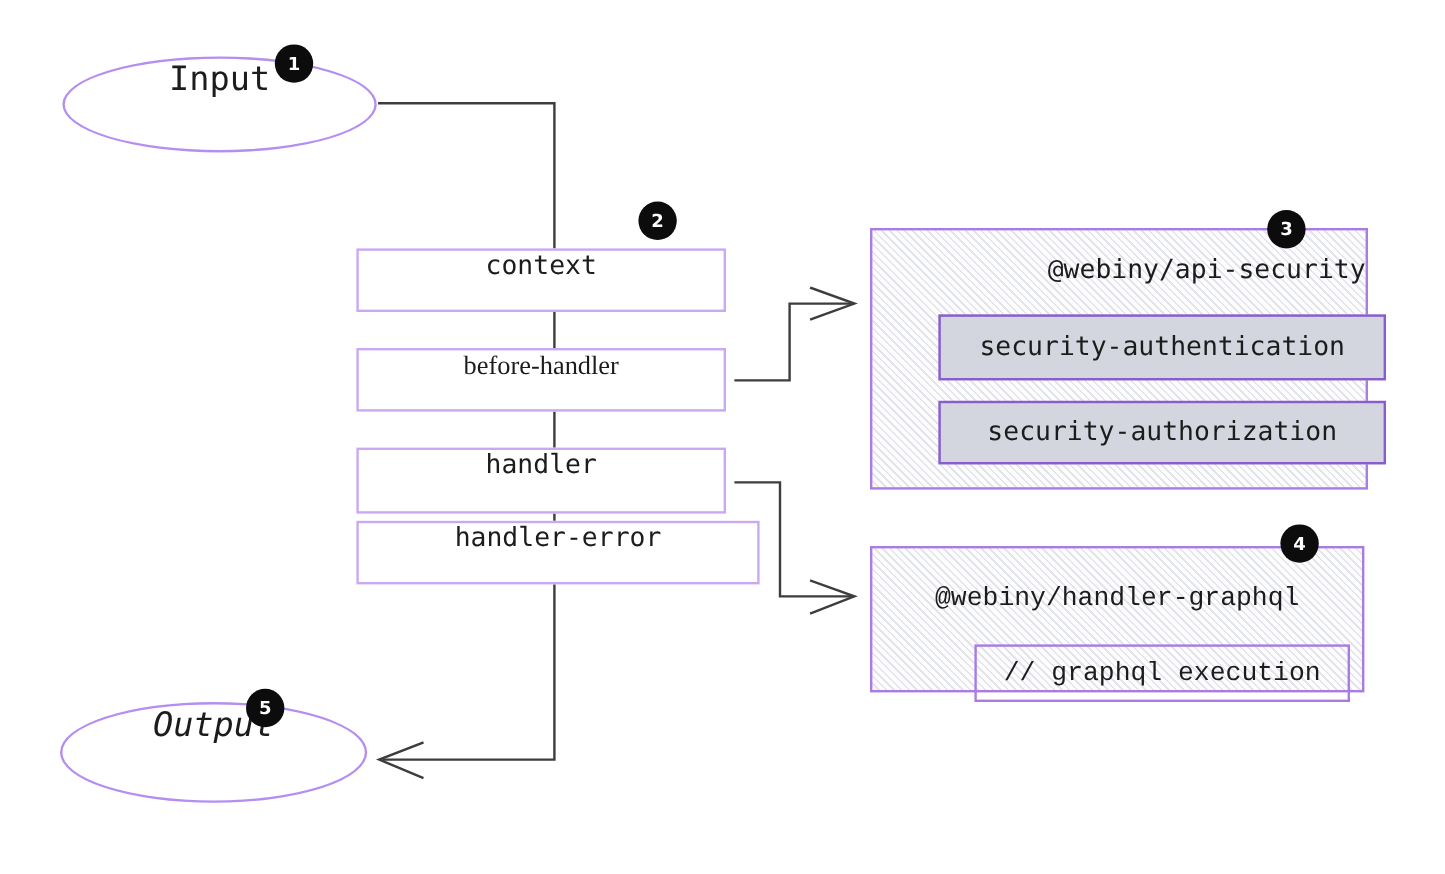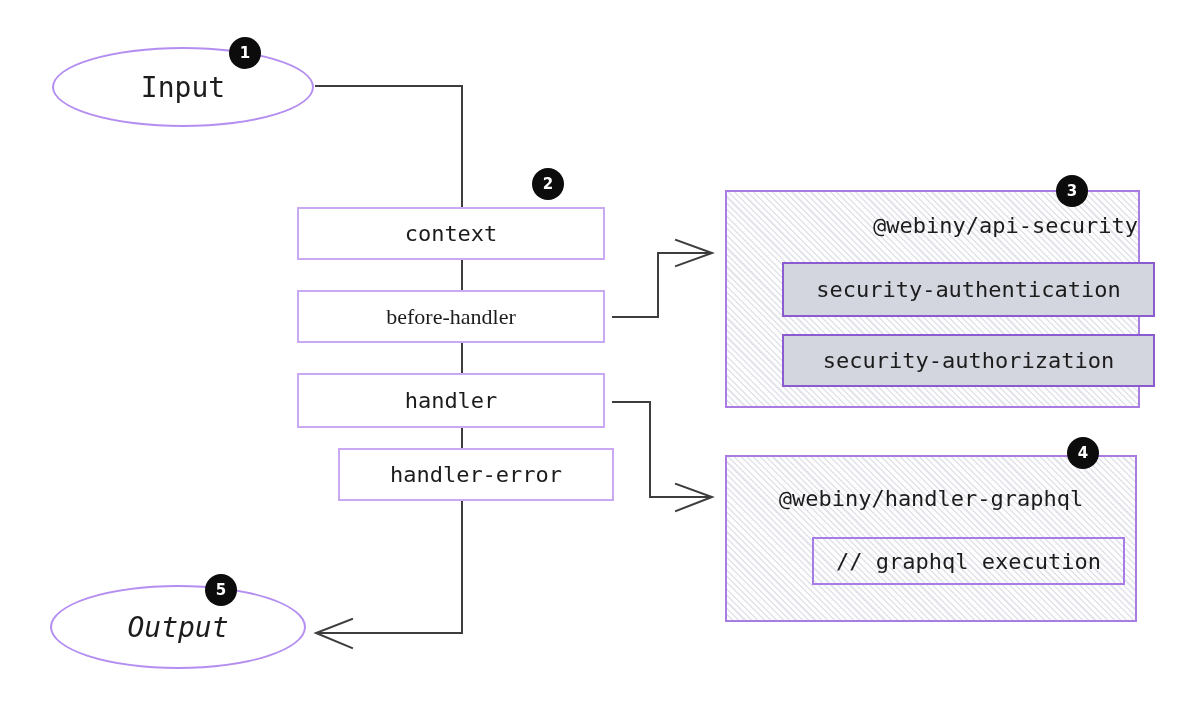--- a/index.html
+++ b/index.html
@@ -1,21 +1,21 @@
 <!DOCTYPE html>
 <html><head>
 <meta charset="utf-8">
 <style>
   html,body{margin:0;padding:0;background:#ffffff;}
   .stage{
     position:relative;width:1204px;height:728px;background:#ffffff;overflow:hidden;
     font-family:"DejaVu Sans Mono","Liberation Mono",monospace;color:#1c1c1c;
   }
   .connectors{position:absolute;left:0;top:0;z-index:1;}
-  .node{position:absolute;z-index:2;display:flex;align-items:center;justify-content:center;box-sizing:border-box;}
+  .node{position:absolute;z-index:2;display:flex;align-items:flex-start;justify-content:center;box-sizing:border-box;}
   .ellipse{
     background:#ffffff;border:2px solid #b48ef0;border-radius:50%;
     font-size:28px;letter-spacing:0px;
   }
   .step{
     background:#ffffff;border:2px solid #c9aaf2;font-size:22px;
   }
   .panel{
     position:absolute;z-index:2;box-sizing:border-box;border:2px solid #a87ce0;
     background:repeating-linear-gradient(45deg,#fdfdfe 0px,#fdfdfe 3px,#e4e4ec 3px,#e4e4ec 4.5px);
@@ -55,39 +55,39 @@
 
   <div class="node step" style="left:297px;top:207px;width:308px;height:53px;">
     <span>context</span>
   </div>
   <div class="node step" style="left:297px;top:290px;width:308px;height:53px;font-family:Liberation Serif, serif;">
     <span>before-handler</span>
   </div>
   <div class="node step" style="left:297px;top:373px;width:308px;height:55px;">
     <span>handler</span>
   </div>
-  <div class="node step" style="left:297px;top:448px;width:276px;height:53px;margin-left:41px;">
+  <div class="node step" style="left:297px;top:434px;width:336px;height:53px;">
     <span>handler-error</span>
   </div>
 
   <div class="node ellipse" style="left:50px;top:585px;width:256px;height:84px;font-style:italic;">
     <span>Output</span>
   </div>
 
   <div class="panel" style="left:725px;top:190px;width:415px;height:218px;">
     <div class="panel-title" style="top:20px;text-align:right;">@webiny/api-security</div>
     <div class="panel-item filled" style="left:22px;top:70px;width:373px;height:55px;">
       <span>security-authentication</span>
     </div>
     <div class="panel-item filled" style="left:22px;top:142px;width:373px;height:53px;">
       <span>security-authorization</span>
     </div>
   </div>
 
-  <div class="panel" style="left:725px;top:455px;width:412px;height:167px;">
+  <div class="panel" style="left:725px;top:455px;width:412px;height:122px;font-family:Liberation Mono, monospace;">
     <div class="panel-title" style="top:28px;">@webiny/handler-graphql</div>
     <div class="panel-item outlined" style="left:52px;top:80px;width:313px;height:48px;">
       <span>// graphql execution</span>
     </div>
   </div>
 
   <div class="badge" style="left:229px;top:37px;">1</div>
   <div class="badge" style="left:532px;top:168px;">2</div>
   <div class="badge" style="left:1056px;top:175px;">3</div>
   <div class="badge" style="left:1067px;top:437px;">4</div>

